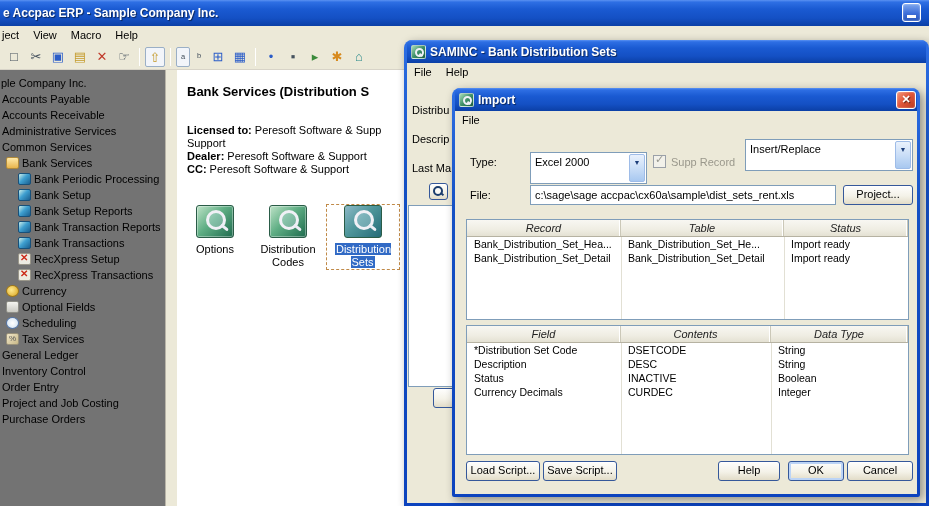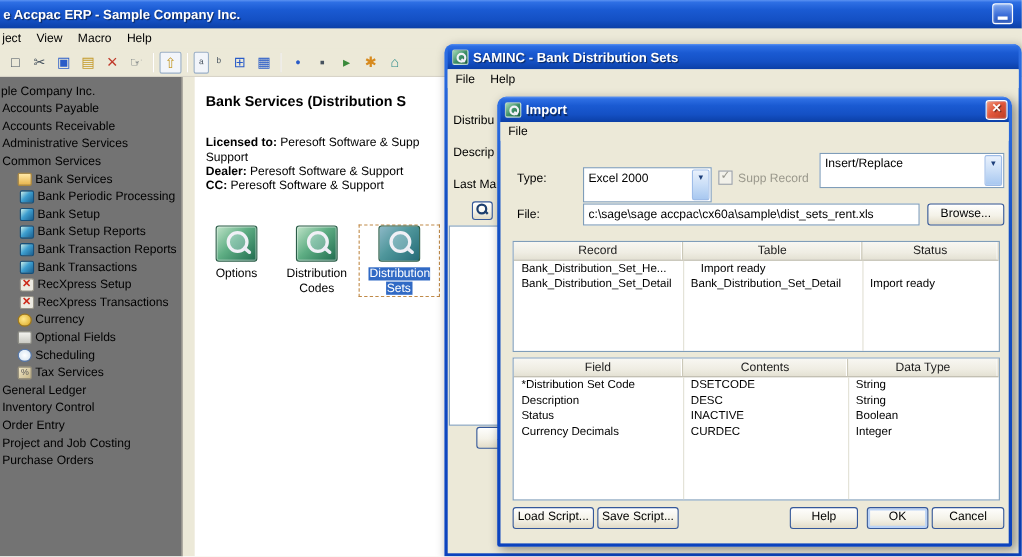--- a/index.html
+++ b/index.html
@@ -42,21 +42,21 @@
   .tbico.framed { border:1px solid #9AAFC6; background:#F2F5FA; border-radius:2px; }
   .tbico.small { width:14px; font-size:11px; }
   .c-red { color:#C03A2A; } .c-blue { color:#2A5CC8; } .c-green { color:#3A8A3A; }
   .c-orange { color:#D78A1E; } .c-gold { color:#C49A2A; } .c-teal { color:#2A8A8A; }
   .sep { width:1px; height:18px; background:#C8C4B8; border-right:1px solid #fff; margin:0 3px; }
 
   
   .tree { position:absolute; left:0; top:70px; width:166px; bottom:0; background:#737373;
           border-right:1px solid #B8B4A8; overflow:hidden; padding-top:5px; }
   .trow { height:16px; display:flex; align-items:center; white-space:nowrap; }
-  .l0 { padding-left:1px; } .l1 { padding-left:2px; } .l2 { padding-left:16px; } .l3 { padding-left:18px; }
+  .l0 { padding-left:1px; } .l1 { padding-left:2px; } .l2 { padding-left:6px; } .l3 { padding-left:18px; }
   .ticon { width:13px; height:12px; margin-right:3px; flex:none; border-radius:2px; position:relative; }
   .ticon.folder { background:linear-gradient(180deg,#FFE9A8,#E8B54D); border:1px solid #B08A3C; }
   .ticon.bank { background:linear-gradient(135deg,#CFEFE8 0%,#3E9FD0 45%,#1A5F8F 100%); border:1px solid #17507A; }
   .ticon.recx { background:#EDEBE2; border:1px solid #9A978A; }
   .ticon.recx::after { content:"✕"; position:absolute; left:1px; top:-2px; font-size:10px; font-weight:bold; color:#CC2A1A; }
   .ticon.currency { background:radial-gradient(circle at 40% 40%,#FFE98C,#D9A520); border:1px solid #A07818; border-radius:50%; }
   .ticon.fields { background:linear-gradient(180deg,#F4F4F0,#C9C9C2); border:1px solid #8E8E86; }
   .ticon.clock { background:radial-gradient(circle,#FFFFFF,#CFE0F0); border:1px solid #5577AA; border-radius:50%; }
   .ticon.tax { background:linear-gradient(135deg,#F0E6C8,#C8B888); border:1px solid #99917A; }
   .ticon.tax::after { content:"%"; position:absolute; left:2px; top:0; font-size:8px; color:#555; }
@@ -107,21 +107,21 @@
   .importdlg { left:452px; top:88px; width:468px; height:409px; border-radius:8px 8px 2px 2px; }
   .closebtn { position:absolute; right:4px; top:3px; width:20px; height:18px; border:1px solid #fff;
               border-radius:3px; color:#fff; font-size:11px; line-height:15px; text-align:center; font-weight:bold;
               background:linear-gradient(135deg,#F09578 0%,#E2573C 45%,#B8391E 100%);
               box-shadow:inset 0 0 2px rgba(255,255,255,.5); }
   .cb { position:absolute; width:13px; height:13px; background:#F2F1EA; border:1px solid #9AA0A8; }
   .cb .chk { position:absolute; left:1px; top:-3px; font-size:11px; color:#97978E; }
   .cblabel { position:absolute; font-size:11px; color:#9A988C; white-space:nowrap; }
   .xtable { position:absolute; background:#fff; border:1px solid #7F9DB9; overflow:hidden; }
   .thead { display:flex; height:17px; background:linear-gradient(180deg,#F8F7F2 0%,#EFEDE3 60%,#E4E1D3 100%);
-           border-bottom:1px solid #B6B2A2; }
+           border-bottom:1px solid #B6B2A2;font-style:italic; }
   .th { border-right:1px solid #CBC8B8; box-shadow:inset -1px 0 0 #fff; font-size:11px;
         text-align:center; line-height:16px; color:#222; flex:none; }
   .th:last-child { flex:1; }
   .tbody { position:absolute; left:0; right:0; top:17px; bottom:0; }
   .tr { display:flex; height:14px; line-height:14px; white-space:nowrap; }
   .td { padding-left:7px; overflow:hidden; flex:none; font-size:10.5px; }
   .td:last-child { flex:1; }
   .vline { position:absolute; top:0; bottom:0; width:1px; background:#E2E0D4; }
 </style>
 </head>
@@ -307,30 +307,31 @@
         <span class="chk">✓</span>
       </div>
       <div class="cblabel" style="left:216px; top:45px;">Supp Record</div>
       <div class="combo" style="left:290px; top:28px; width:168px;">
         <span>Insert/Replace</span>
         <span class="arrow">▼</span>
       </div>
 
       <div class="flabel" style="left:15px; top:78px;">File:</div>
       <div class="tinput" style="left:75px; top:74px; width:306px;">c:\sage\sage accpac\cx60a\sample\dist_sets_rent.xls</div>
-      <div class="btn" style="left:388px; top:74px; width:70px; height:20px;">Browse...</div>
+      <div class="btn" style="left:388px; top:74px; width:70px; height:20px;">Project...</div>
 
       <div class="xtable" style="left:11px; top:108px; width:443px; height:101px;">
         <div class="thead">
           <div class="th" style="width:154px;">Record</div>
           <div class="th" style="width:163px;">Table</div>
           <div class="th">Status</div>
         </div>
         <div class="tbody">
           <div class="tr">
+            <div class="td" style="width:154px;">Bank_Distribution_Set_Hea...</div>
             <div class="td" style="width:163px;">Bank_Distribution_Set_He...</div>
             <div class="td">Import ready</div>
           </div>
           <div class="tr">
             <div class="td" style="width:154px;">Bank_Distribution_Set_Detail</div>
             <div class="td" style="width:163px;">Bank_Distribution_Set_Detail</div>
             <div class="td">Import ready</div>
           </div>
           <i class="vline" style="left:154px;"></i>
           <i class="vline" style="left:317px;"></i>

